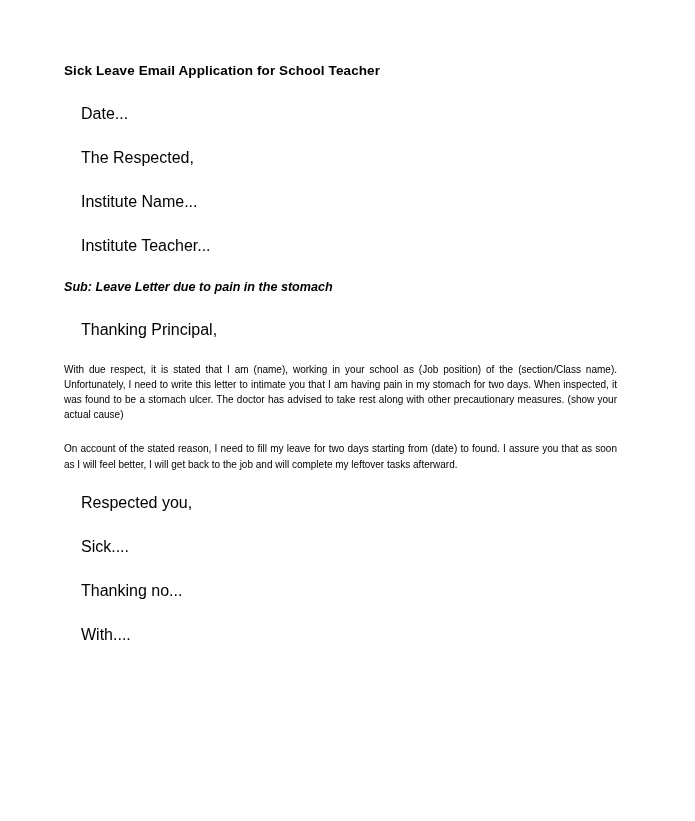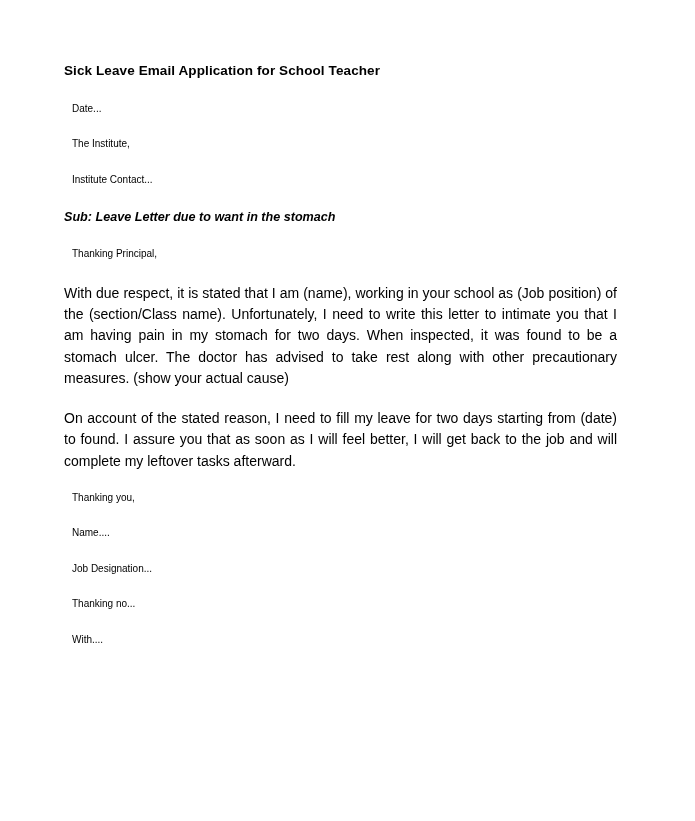--- a/index.html
+++ b/index.html
@@ -22,66 +22,66 @@
     position: relative;
   }
   .doc-title {
     font-size: 13.5px;
     font-weight: bold;
     letter-spacing: 0.1px;
     margin: 0 0 22px 0;
     line-height: 1.3;
   }
   .line {
-    font-size: 10px;
+    font-size: 16px;
     line-height: 1.45;
-    margin: 0 0 21px 8px;
+    margin: 0 0 21px 17px;
   }
   .subject {
     font-size: 12.6px;
     font-weight: bold;
     font-style: italic;
     margin: 0 0 21px 0;
     line-height: 1.45;
   }
   .para {
-    font-size: 14px;
+    font-size: 10px;
     line-height: 1.52;
     margin: 0 0 19px 0;
     text-align: justify;
     text-justify: inter-word;
     width: 553px;
   }
   .sig-block .line {
     margin-bottom: 21px;
   }
 </style>
 </head>
 <body>
 
 <div class="page">
 
   <h1 class="doc-title">Sick Leave Email Application for School Teacher</h1>
 
   <div class="header-block">
     <p class="line">Date...</p>
-    <p class="line">The Institute,</p>
-    <p class="line">Institute Contact...</p>
+    <p class="line">The Respected,</p>
+    <p class="line">Institute Name...</p>
+    <p class="line">Institute Teacher...</p>
   </div>
 
-  <p class="subject">Sub: Leave Letter due to want in the stomach</p>
+  <p class="subject">Sub: Leave Letter due to pain in the stomach</p>
 
   <p class="line">Thanking Principal,</p>
 
   <div class="body-block">
     <p class="para">With due respect, it is stated that I am (name), working in your school as (Job position) of the (section/Class name). Unfortunately, I need to write this letter to intimate you that I am having pain in my stomach for two days. When inspected, it was found to be a stomach ulcer. The doctor has advised to take rest along with other precautionary measures. (show your actual cause)</p>
     <p class="para">On account of the stated reason, I need to fill my leave for two days starting from (date) to found. I assure you that as soon as I will feel better, I will get back to the job and will complete my leftover tasks afterward.</p>
   </div>
 
   <div class="sig-block">
-    <p class="line">Thanking you,</p>
-    <p class="line">Name....</p>
-    <p class="line">Job Designation...</p>
+    <p class="line">Respected you,</p>
+    <p class="line">Sick....</p>
     <p class="line">Thanking no...</p>
     <p class="line">With....</p>
   </div>
 
 </div>
 
 </body></html>

